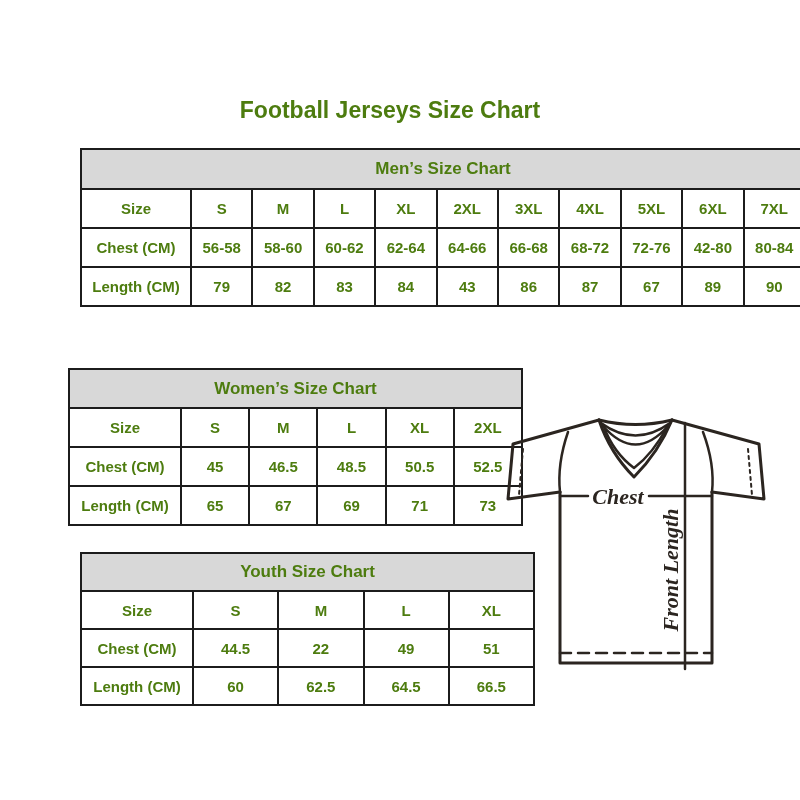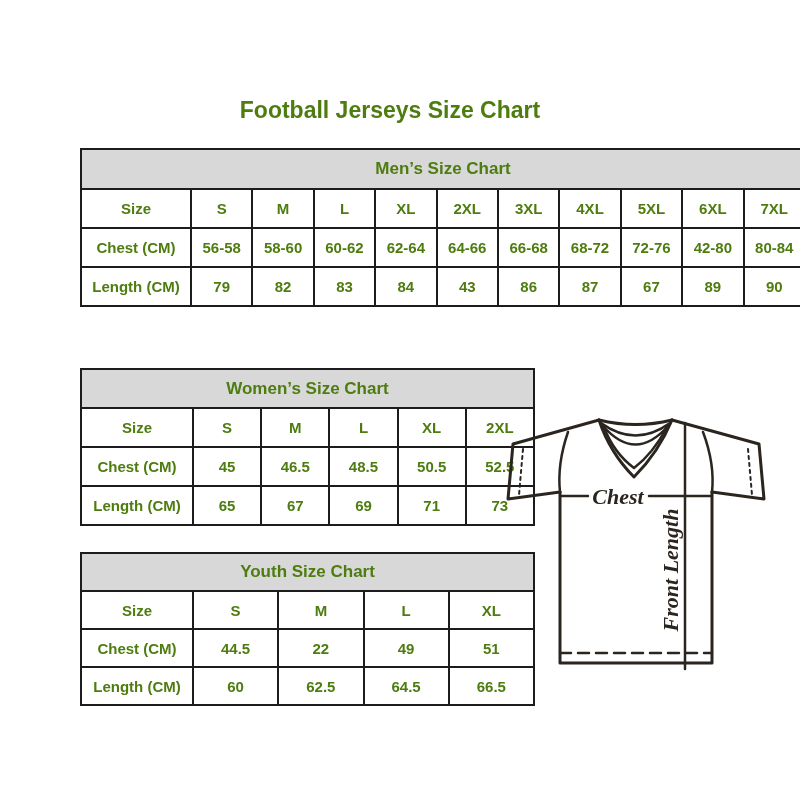--- a/index.html
+++ b/index.html
@@ -16,21 +16,21 @@
     position:absolute; border-collapse:collapse; table-layout:fixed; background:#fff;margin-left:42px;
   }
   .size-table th, .size-table td {
     border:2px solid #1c1c1c; text-align:center; vertical-align:middle;
     font-weight:700; font-size:15px; padding:0; overflow:hidden; white-space:nowrap;
   }
   .size-table th.table-header { background:#d8d8d8; font-size:17px; }
   .t-men   { left:38px;  top:148px; width:726px; }
   .t-men   th.table-header { height:40px; }
   .t-men   td { height:39px; }
-  .t-women { left:38px;  top:368px; width:455px; }
+  .t-women { left:26px;  top:368px; width:455px; }
   .t-women th.table-header { height:39px; }
   .t-women td { height:39px; }
   .t-youth { left:38px;  top:552px; width:455px; }
   .t-youth th.table-header { height:38px; }
   .t-youth td { height:38px; }
   .jersey-wrap { position:absolute; left:502px; top:402px; width:292px; height:275px; }
   .jersey-wrap svg { display:block; width:100%; height:100%; }
   .measure-label {
     font-family:"Liberation Serif", serif; font-weight:700; font-style:italic;
     font-size:22px; fill:#2b2520;

